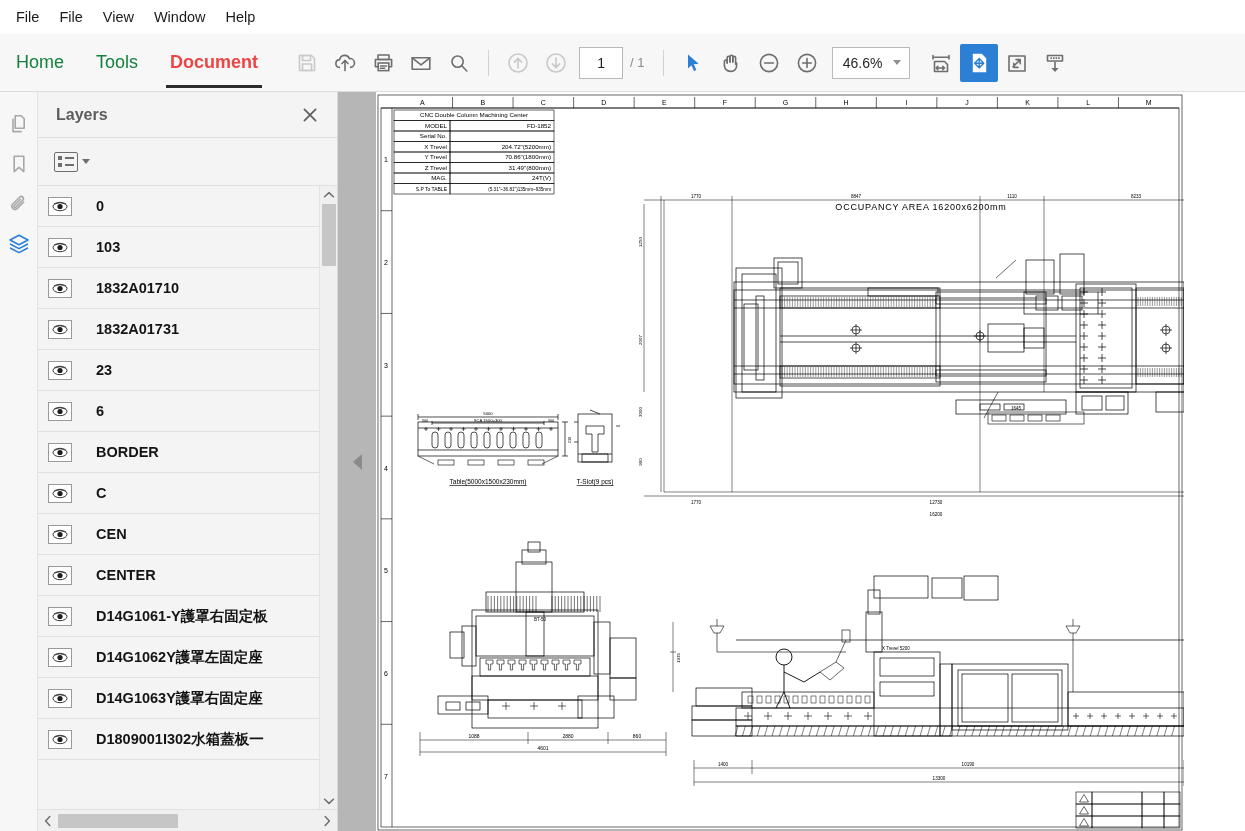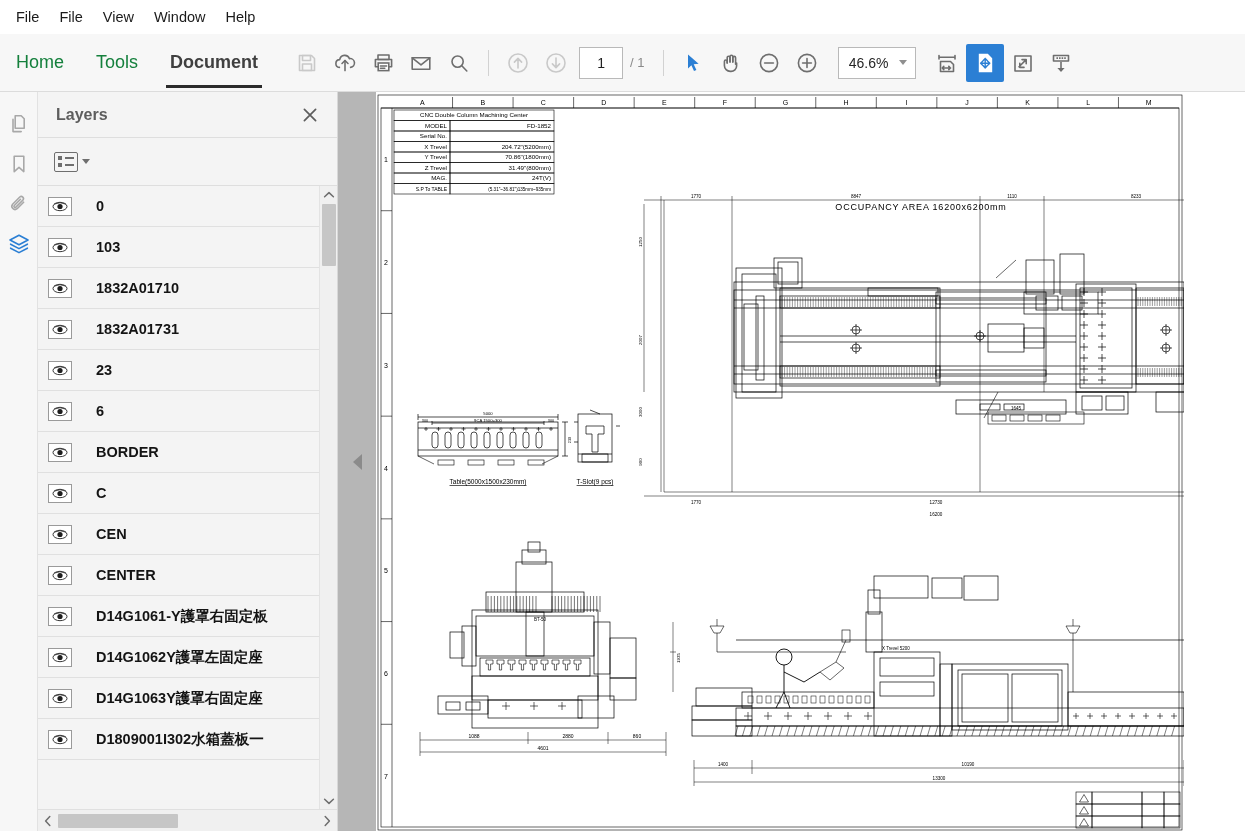--- a/index.html
+++ b/index.html
@@ -24,21 +24,21 @@
   .ribbon {
     height: 58px; background: #f7f7f7; border-bottom: 1px solid #dcdcdc;
     display: flex; align-items: center; flex: 0 0 58px; position: relative;
   }
   .tabs { display: flex; align-items: stretch; height: 58px; }
   .tab {
     display: flex; align-items: center; justify-content: center;
     font-size: 18px; color: #15803d; padding: 0 16px; position: relative;
     cursor: default; height: 58px;
   }
-  .tab.active { color: #404040; font-weight: bold; }
+  .tab.active { color: #ef4444; font-weight: bold; }
   .tab.active::after {
     content: ""; position: absolute; left: 12px; right: 12px; bottom: 4px;
     height: 3px; background: #2b2b2b;
   }
   .tbsep { width: 1px; height: 26px; background: #d2d2d2; margin: 0 10px; }
   .tbtn {
     width: 38px; height: 38px; display: flex; align-items: center; justify-content: center;
     cursor: default; border-radius: 2px;
   }
   .tbtn svg { display: block; }
@@ -51,21 +51,21 @@
 
   .pagebox {
     width: 44px; height: 32px; border: 1px solid #b9b9b9; background: #fff;
     font-size: 14px; color: #222; text-align: center; line-height: 30px;
     margin-left: 4px; font-family: "Liberation Sans", sans-serif;
   }
   .pagetotal { font-size: 13px; color: #8a8a8a; margin: 0 8px 0 7px; }
 
   .zoombox {
     width: 78px; height: 32px; border: 1px solid #b9b9b9; background: #fff;
-    display: flex; align-items: center; margin-left: 12px; position: relative;
+    display: flex; align-items: center; margin-left: 6px; position: relative;
   }
   .zoomval { flex: 1; text-align: center; font-size: 14px; color: #262626; }
   .zoomcar {
     width: 0; height: 0; border-left: 4.5px solid transparent;
     border-right: 4.5px solid transparent; border-top: 5px solid #8f8f8f;
     margin-right: 8px;
   }
   .blue-sq { background: #2b7fd4; }
 
   

